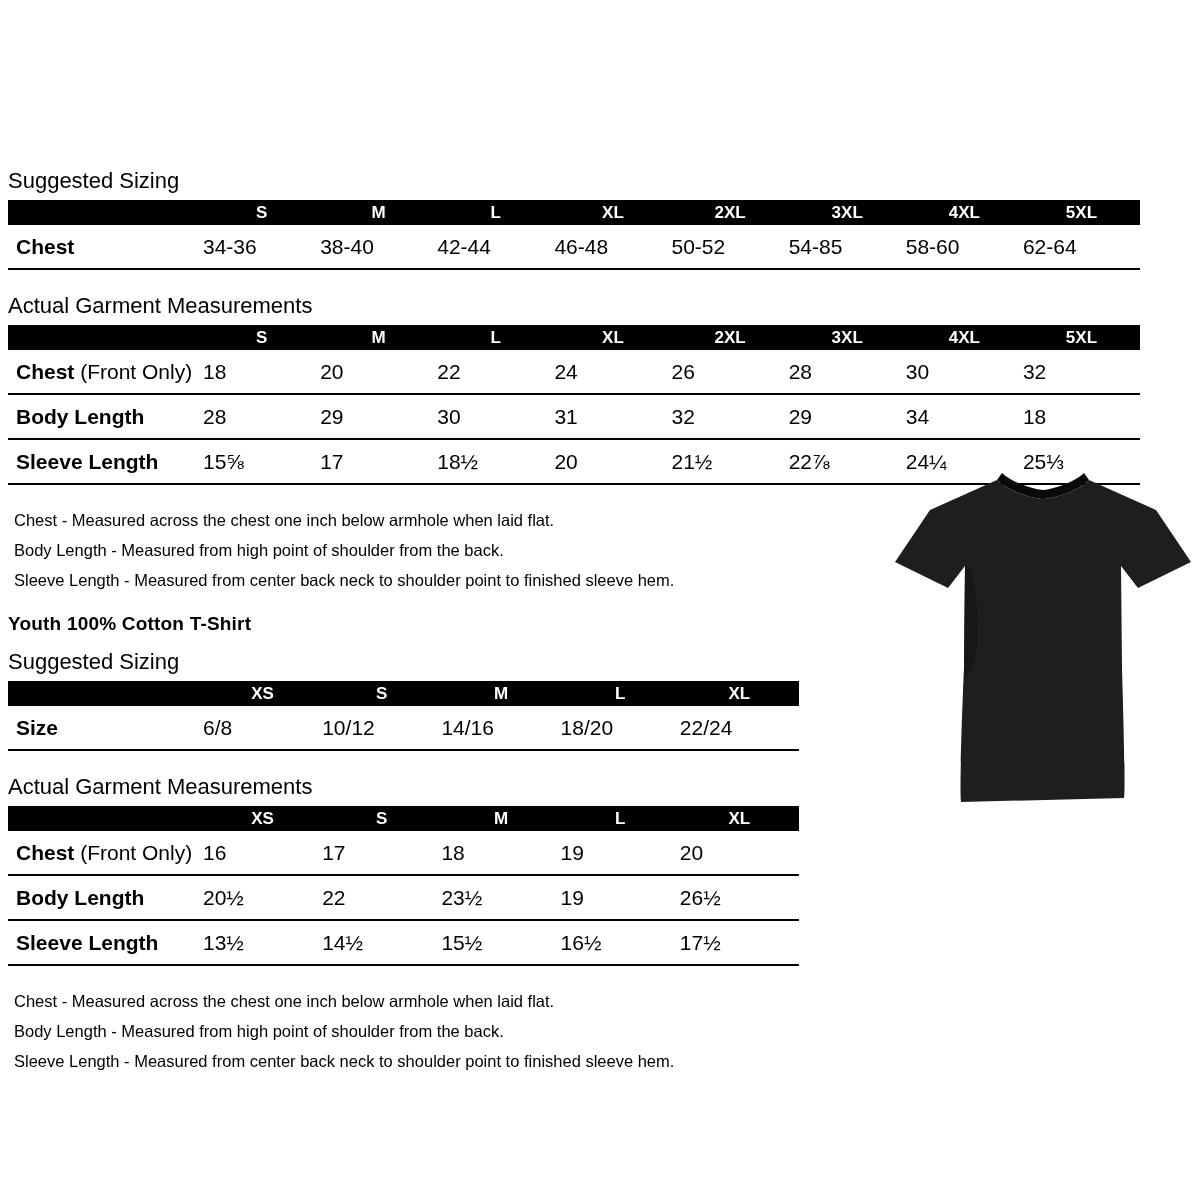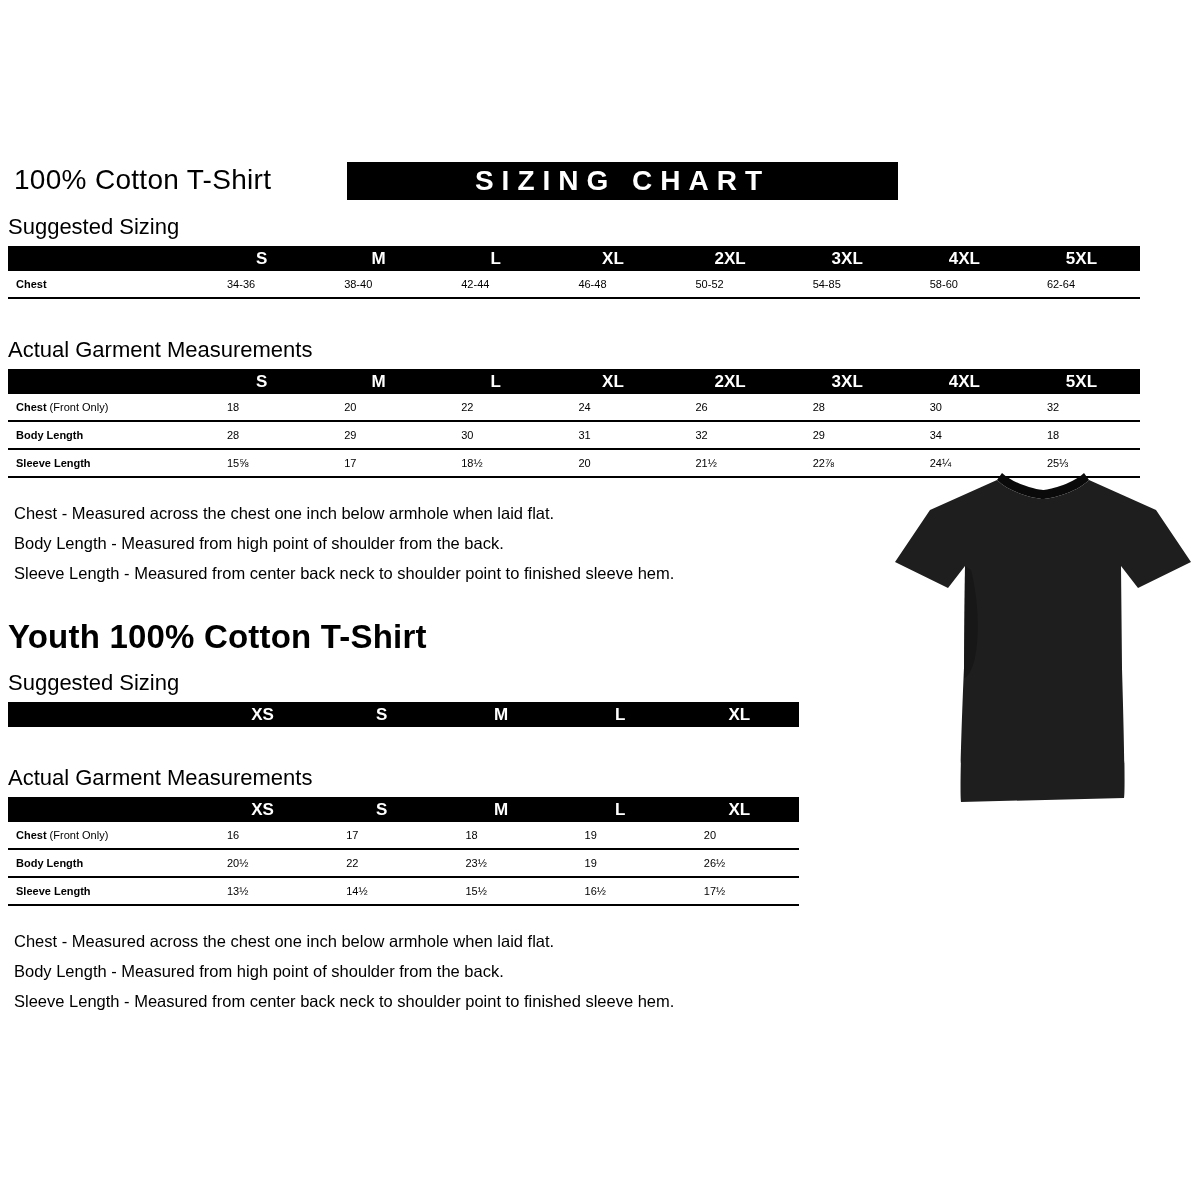--- a/index.html
+++ b/index.html
@@ -22,46 +22,42 @@
     font-size:28px; font-weight:700; letter-spacing:8px;
   }
 
   .section-label { font-size:22px; margin:6px 0 6px; }
 
   .sizing-table { width:100%; }
   .youth-width { width:791px; }
   .thead, .trow { display:grid; grid-template-columns:var(--cols); align-items:center; }
   .thead { background:#000; color:#fff; height:25px; font-weight:700; font-size:17px; }
   .th { text-align:center; }
-  .trow { height:28px; border-bottom:2px solid #000; font-size:11px;gap:24px; }
+  .trow { height:45px; border-bottom:2px solid #000; font-size:21px; }
   .tlabel { padding-left:8px; white-space:nowrap; }
   .tlabel b { font-weight:700; }
   .td { text-align:left; }
 
   .notes { margin-top:26px; padding-left:6px; }
   .note { font-size:16.5px; margin-bottom:11px; }
 
-  .youth-title { font-size:33px; font-weight:700; margin-top:35px; letter-spacing:.2px; }
+  .youth-title { font-size:19px; font-weight:700; margin-top:23px; letter-spacing:.2px; }
   .youth-section-label { margin-top:14px; }
 
-  .gap-lg { margin-top:38px; }
+  .gap-lg { margin-top:23px; }
 
   .tshirt {
     position:absolute; left:893px; top:468px; width:300px; height:352px;
   }
 </style>
 </head>
 <body>
 
 <div class="content">
 
-  <div class="title-row">
-    <div class="main-title">100% Cotton T-Shirt</div>
-    <div class="chart-banner">SIZING CHART</div>
-  </div>
 
   <div class="section-label">Suggested Sizing</div>
   <div class="sizing-table" style="--cols:195px repeat(8,1fr);">
       <div class="thead">
         <div class="th"></div>
         <div class="th">S</div>
         <div class="th">M</div>
         <div class="th">L</div>
         <div class="th">XL</div>
         <div class="th">2XL</div>
@@ -140,20 +136,28 @@
 
   <div class="section-label youth-section-label">Suggested Sizing</div>
   <div class="sizing-table youth-width" style="--cols:195px repeat(5,1fr);">
       <div class="thead">
         <div class="th"></div>
         <div class="th">XS</div>
         <div class="th">S</div>
         <div class="th">M</div>
         <div class="th">L</div>
         <div class="th">XL</div>
+      </div>
+      <div class="trow">
+        <div class="tlabel"><b>Size</b></div>
+        <div class="td">6/8</div>
+        <div class="td">10/12</div>
+        <div class="td">14/16</div>
+        <div class="td">18/20</div>
+        <div class="td">22/24</div>
       </div>
     </div>
 
   <div class="section-label gap-lg">Actual Garment Measurements</div>
   <div class="sizing-table youth-width" style="--cols:195px repeat(5,1fr);">
       <div class="thead">
         <div class="th"></div>
         <div class="th">XS</div>
         <div class="th">S</div>
         <div class="th">M</div>

